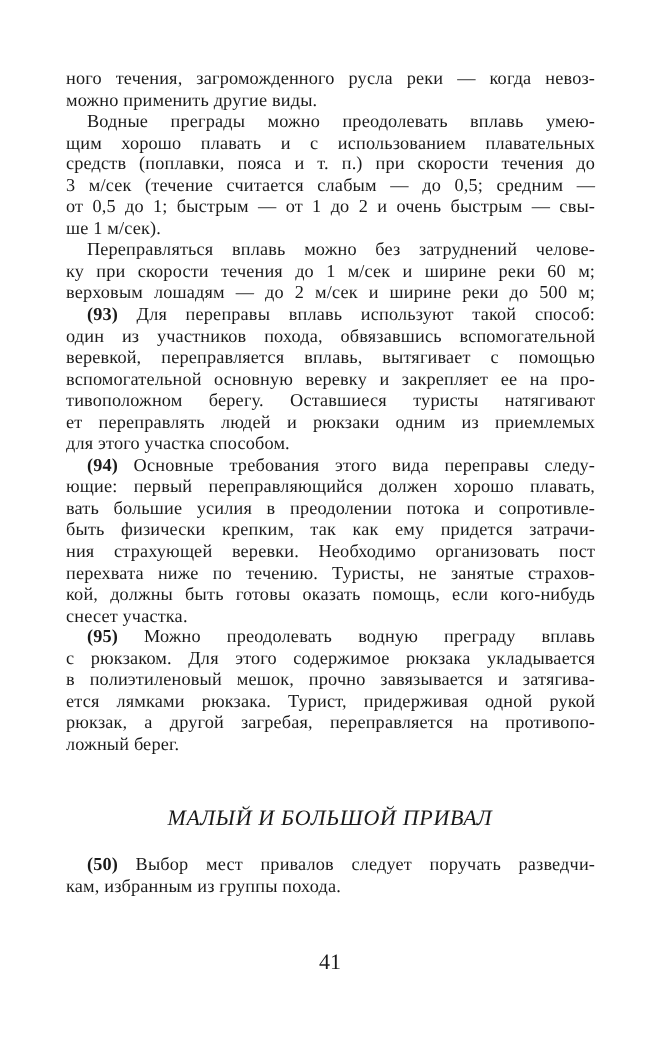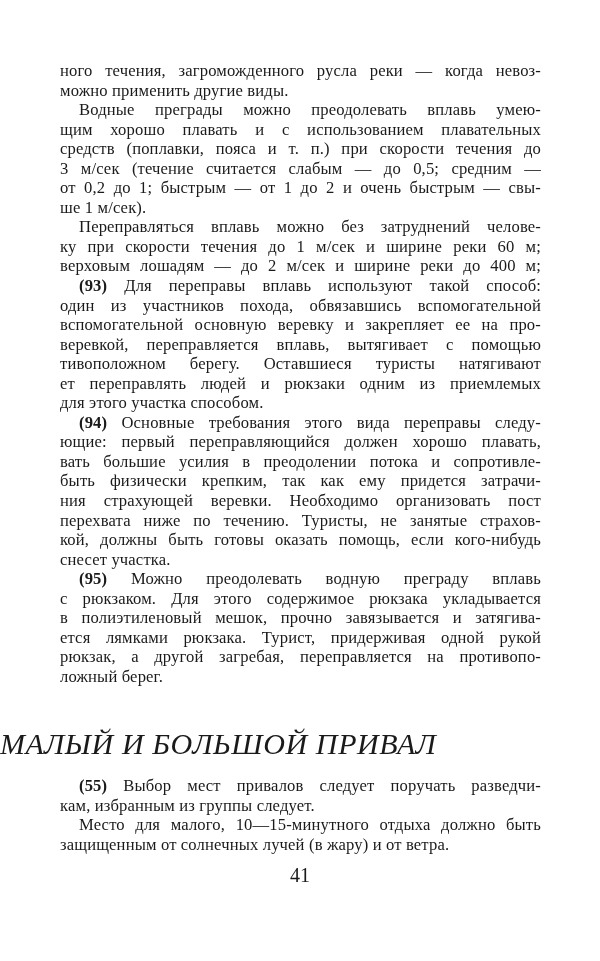--- a/index.html
+++ b/index.html
@@ -41,23 +41,23 @@
       padding-left: 19px;
     }
     .num {
       font-weight: bold;
     }
     .heading {
       position: absolute;
       left: 0;
       width: 600px;
       top: 730px;
-      text-align: left;
+      text-align: center;
       font-style: italic;
-      font-size: 30px;
+      font-size: 20px;
       letter-spacing: 0.6px;
       line-height: 28px;
     }
     .page-number {
       position: absolute;
       left: 0;
       width: 600px;
       top: 864px;
       text-align: center;
       font-size: 20px;
@@ -72,35 +72,35 @@
   <div class="text-block" style="top:61px;">
 
     <div class="line">ного течения, загроможденного русла реки — когда невоз-</div>
     <div class="line last">можно применить другие виды.</div>
 
     <div>
       <div class="line indent">Водные преграды можно преодолевать вплавь умею-</div>
       <div class="line">щим хорошо плавать и с использованием плавательных</div>
       <div class="line">средств (поплавки, пояса и т. п.) при скорости течения до</div>
       <div class="line">3 м/сек (течение считается слабым — до 0,5; средним —</div>
-      <div class="line">от 0,2 до 1; быстрым — от 1 до 2 и очень быстрым — свы-</div>
+      <div class="line">от 0,5 до 1; быстрым — от 1 до 2 и очень быстрым — свы-</div>
       <div class="line last">ше 1 м/сек).</div>
     </div>
 
     <div>
       <div class="line indent">Переправляться вплавь можно без затруднений челове-</div>
       <div class="line">ку при скорости течения до 1 м/сек и ширине реки 60 м;</div>
-      <div class="line">верховым лошадям — до 2 м/сек и ширине реки до 400 м;</div>
+      <div class="line">верховым лошадям — до 2 м/сек и ширине реки до 500 м;</div>
     </div>
 
     <div>
       <div class="line indent"><span class="num">(93)</span><span style="white-space:pre;"> Для переправы вплавь используют такой способ:</span></div>
       <div class="line">один из участников похода, обвязавшись вспомогательной</div>
+      <div class="line">веревкой, переправляется вплавь, вытягивает с помощью</div>
       <div class="line">вспомогательной основную веревку и закрепляет ее на про-</div>
-      <div class="line">веревкой, переправляется вплавь, вытягивает с помощью</div>
       <div class="line">тивоположном берегу. Оставшиеся туристы натягивают</div>
       <div class="line">ет переправлять людей и рюкзаки одним из приемлемых</div>
       <div class="line last">для этого участка способом.</div>
     </div>
 
     <div>
       <div class="line indent"><span class="num">(94)</span><span style="white-space:pre;"> Основные требования этого вида переправы следу-</span></div>
       <div class="line">ющие: первый переправляющийся должен хорошо плавать,</div>
       <div class="line">вать большие усилия в преодолении потока и сопротивле-</div>
       <div class="line">быть физически крепким, так как ему придется затрачи-</div>
@@ -117,24 +117,20 @@
       <div class="line">ется лямками рюкзака. Турист, придерживая одной рукой</div>
       <div class="line">рюкзак, а другой загребая, переправляется на противопо-</div>
       <div class="line last">ложный берег.</div>
     </div>
   </div>
 
   <div class="heading">МАЛЫЙ И БОЛЬШОЙ ПРИВАЛ</div>
 
   <div class="text-block" style="top:776px;">
     <div>
-      <div class="line indent"><span class="num">(55)</span><span style="white-space:pre;"> Выбор мест привалов следует поручать разведчи-</span></div>
-      <div class="line last">кам, избранным из группы следует.</div>
-    </div>
-    <div>
-      <div class="line indent">Место для малого, 10—15-минутного отдыха должно быть</div>
-      <div class="line last">защищенным от солнечных лучей (в жару) и от ветра.</div>
+      <div class="line indent"><span class="num">(50)</span><span style="white-space:pre;"> Выбор мест привалов следует поручать разведчи-</span></div>
+      <div class="line last">кам, избранным из группы похода.</div>
     </div>
   </div>
 
   <div class="page-number">41</div>
 
 </div>
 
 </body></html>

